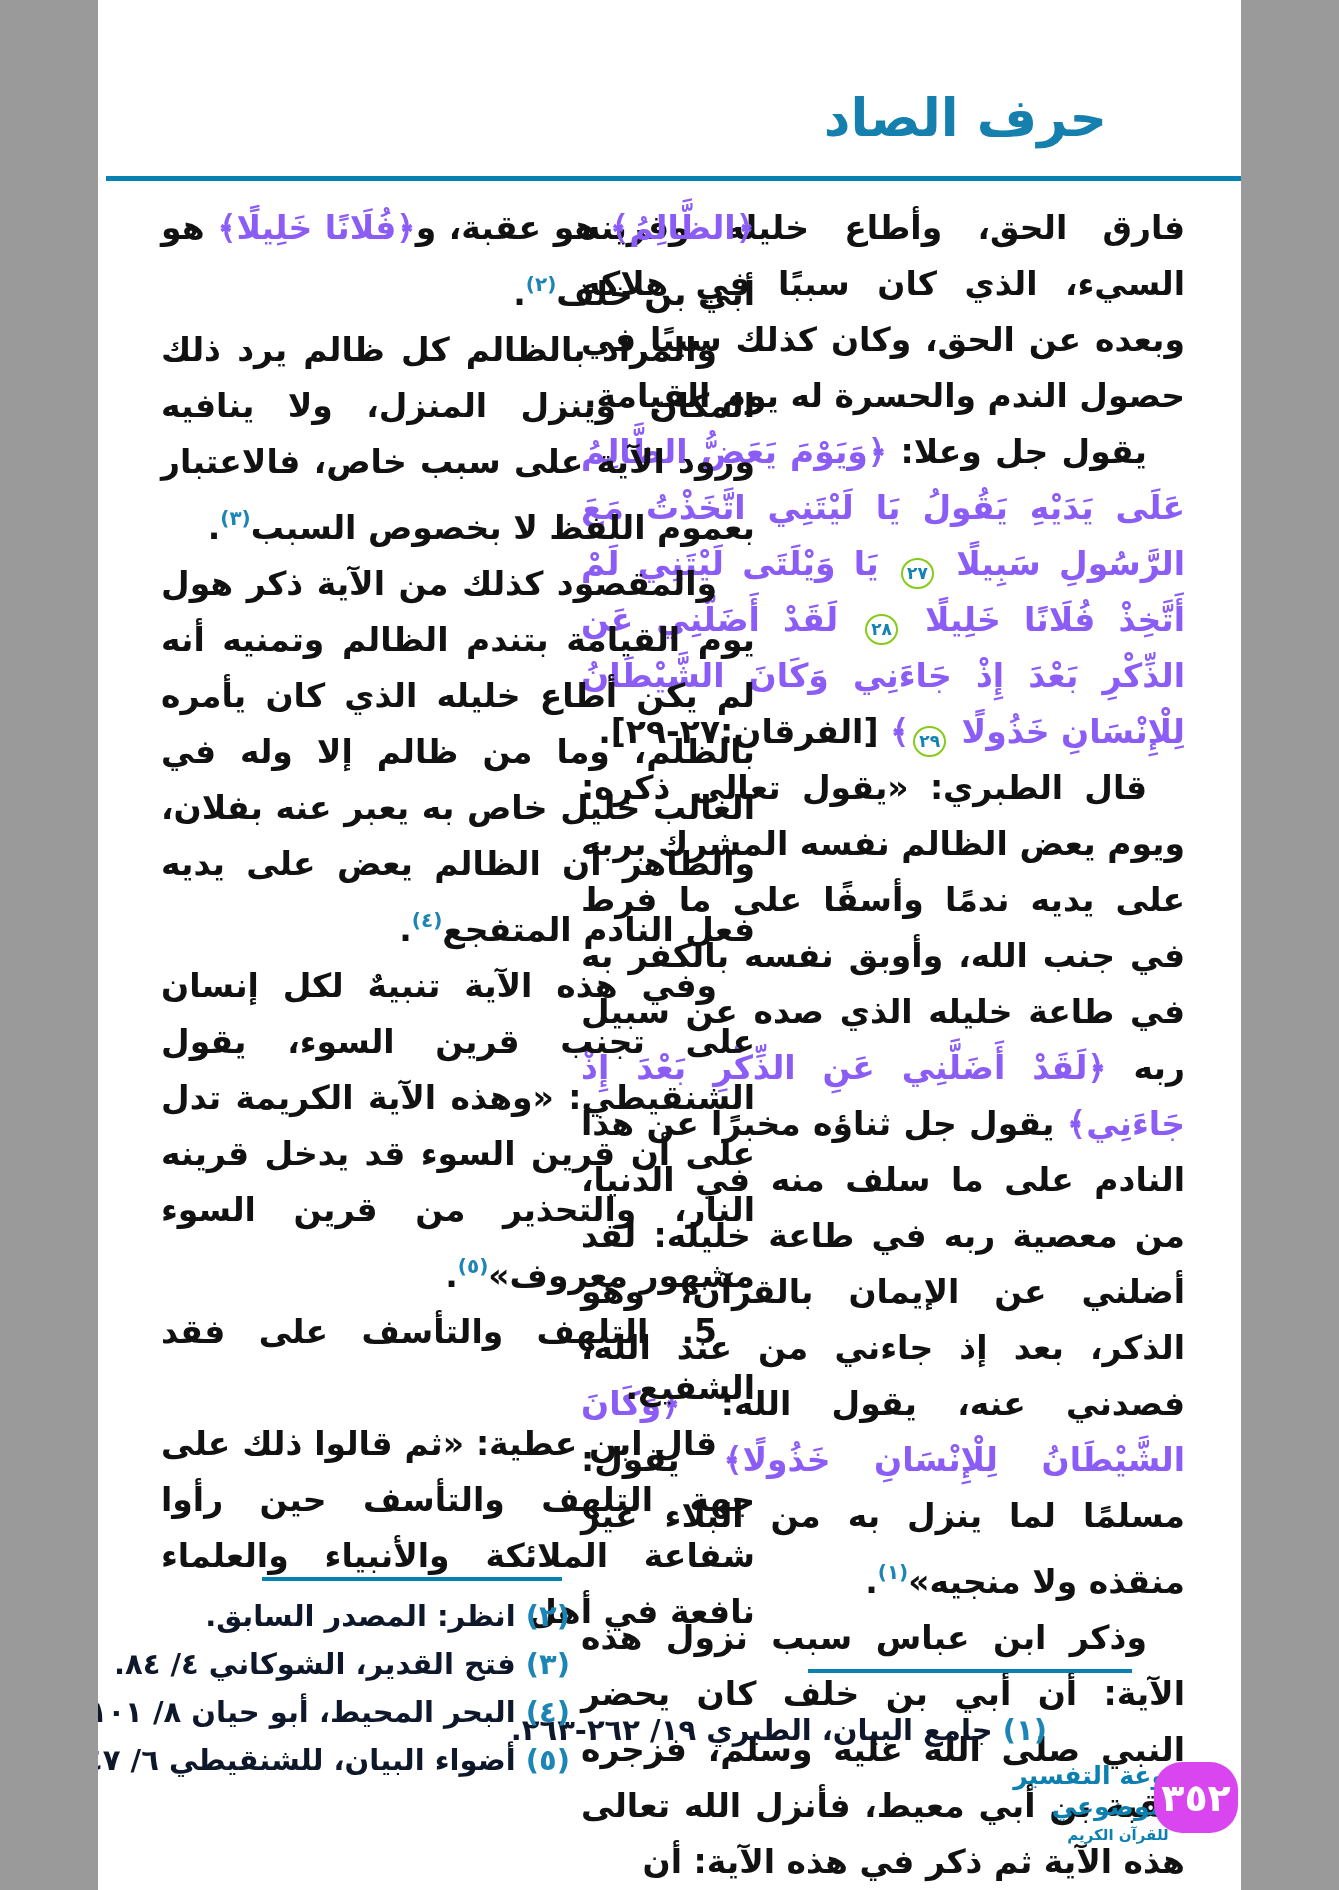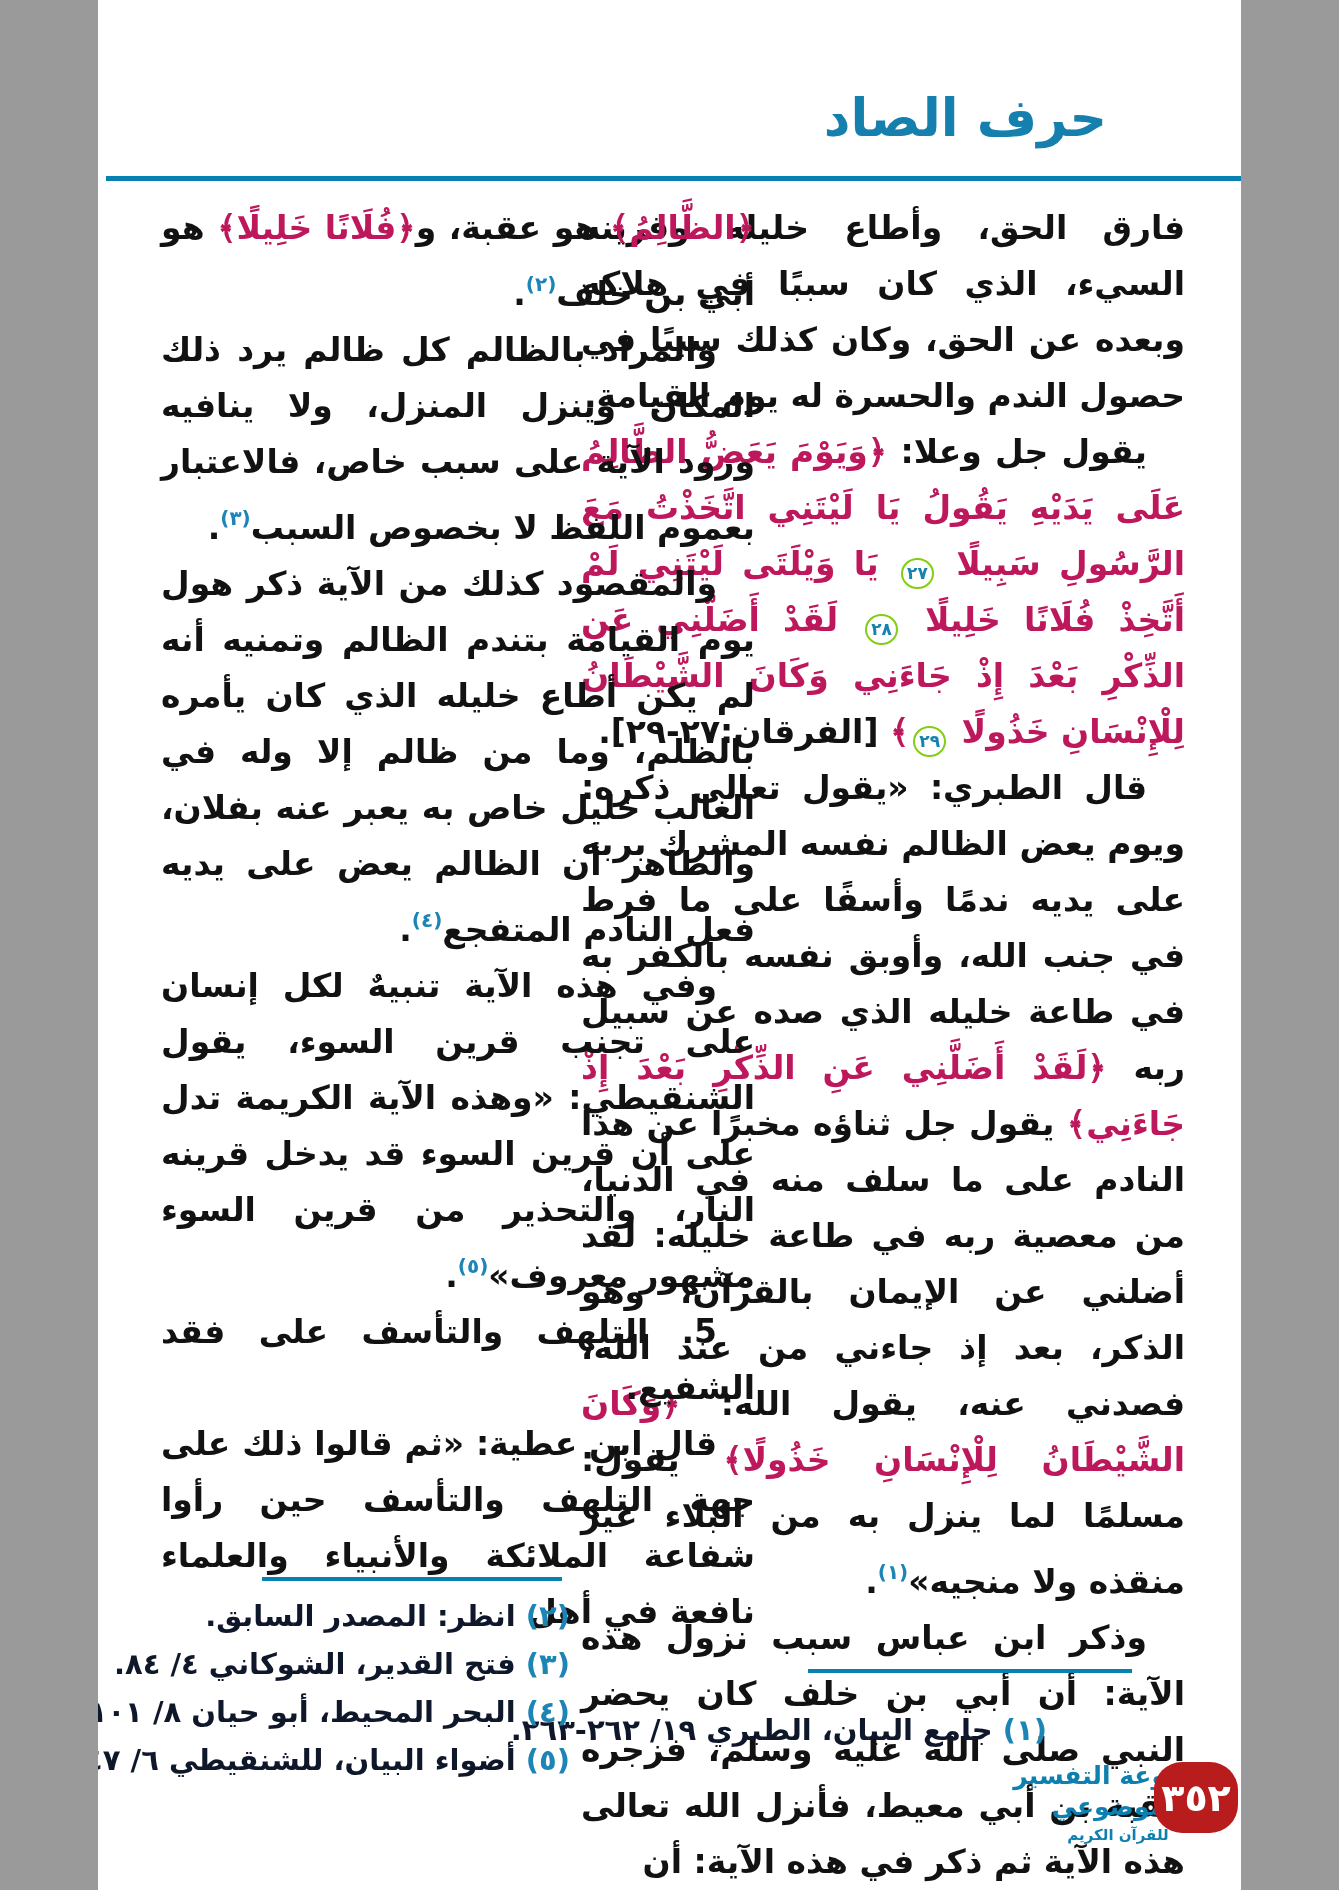--- a/index.html
+++ b/index.html
@@ -20,21 +20,21 @@
   
   .col {
     position:absolute; top:200px; font-size:33px; line-height:56px;
     font-weight:bold; text-align:justify; color:#121212;
   }
   .col-right { right:56px;  width:604px; }
   .col-left  { left:63px;   width:594px; }
   .para { margin:0; text-indent:38px; }
   .para.no-indent { text-indent:0; }
   .para.heading { word-spacing:18px; }
-  .quran { color:#be185d; }
+  .quran { color:#8b5cf6; }
   .ayah {
     display:inline-flex; align-items:center; justify-content:center;
     min-width:27px; height:31px; padding:0 4px; box-sizing:border-box;
     border:2px solid #84cc16; border-radius:50%;
     color:#1583b2; font-size:17px; line-height:1; font-weight:bold;
     vertical-align:-4px; margin:0 4px; text-indent:0;
   }
   .footref {
     color:#1d85b5; font-size:20px; vertical-align:14px; font-weight:bold;
   }
@@ -50,21 +50,21 @@
   .fn-text { color:#0f172a; }
   
   .logo {
     position:absolute; top:1760px; left:870px; width:300px;
     text-align:center; color:#0e80b0;
   }
   .logo-main { font-size:25px; font-weight:bold; line-height:1.25; letter-spacing:-1px; }
   .logo-sub  { font-size:15px; font-weight:bold; margin-top:3px; }
   .page-badge {
     position:absolute; top:1762px; right:3px; width:84px; height:71px;
-    background:#b91c1c; border-radius:28px;
+    background:#d946ef; border-radius:28px;
     display:flex; align-items:center; justify-content:center;
     color:#ffffff; font-size:38px; font-weight:bold;
   }
 </style>
 </head>
 <body>
 
 <div class="page">
 
   <div class="header-title">حرف الصاد</div>

